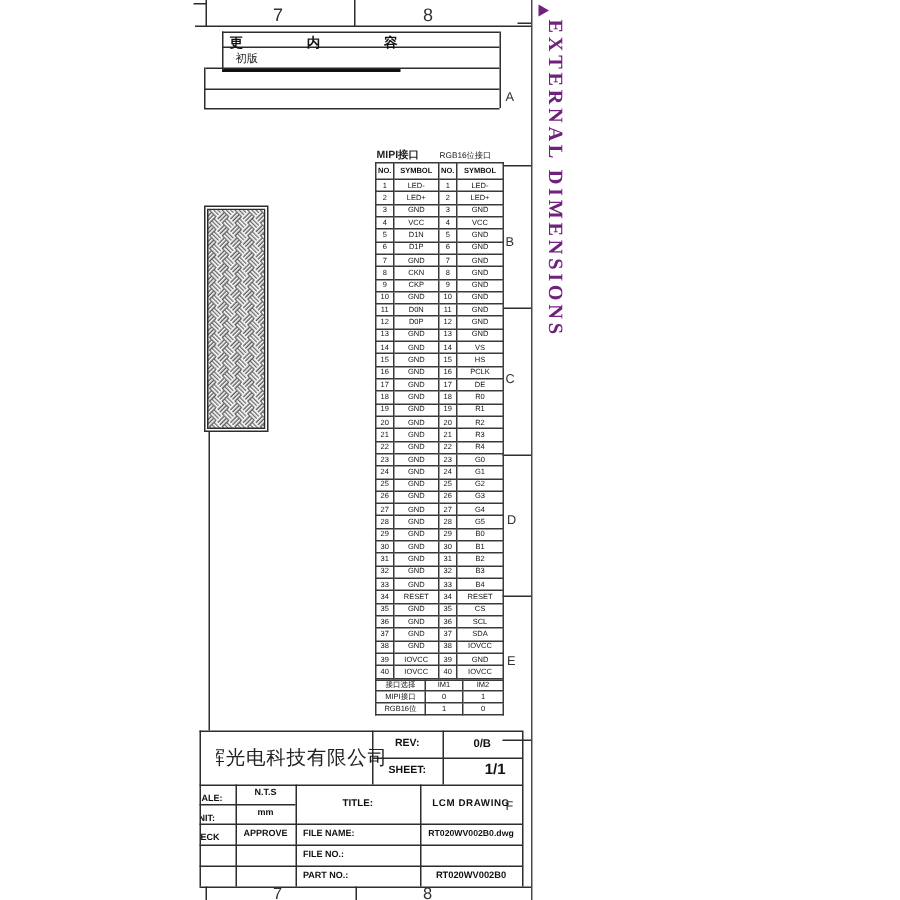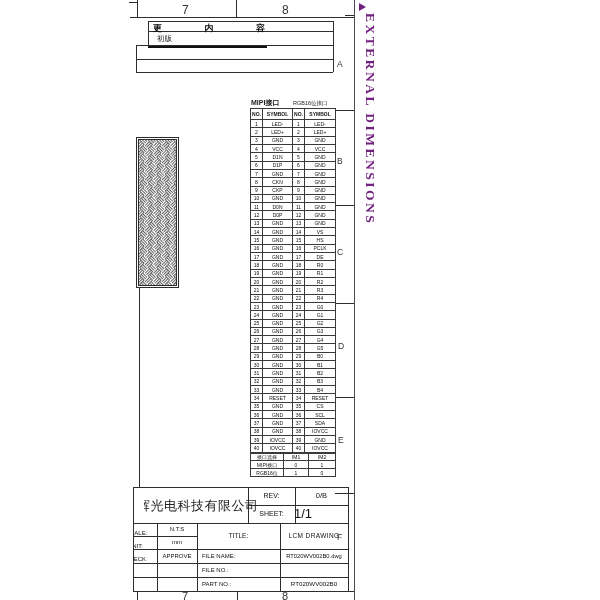--- a/index.html
+++ b/index.html
@@ -15,21 +15,21 @@
   #pin-table{position:absolute;left:250px;top:108px;width:85px;height:345px;border-collapse:collapse;table-layout:fixed}
   #pin-table th,#pin-table td{border:1px solid #3a3a3a;font-size:5px;line-height:6px;text-align:center;padding:0;overflow:hidden;white-space:nowrap;font-family:"Liberation Sans",sans-serif;color:#111}
   #pin-table th{font-weight:bold;height:11px}
   #pin-table col.c-no{width:12px}
   #pin-table col.c-sym1{width:30px}
   #pin-table col.c-sym2{width:31px}
   
   #im-table{position:absolute;left:250px;top:453px;width:85px;height:24px;border-collapse:collapse;table-layout:fixed}
   #im-table th,#im-table td{border:1px solid #3a3a3a;font-size:5px;line-height:6px;text-align:center;padding:0;overflow:hidden;white-space:nowrap;color:#111;font-weight:normal}
   #im-table col.c-a{width:33px}#im-table col.c-b{width:25px}#im-table col.c-c{width:27px}
-  .tb-label{font-weight:normal;color:#111}
+  .tb-label{font-weight:bold;color:#111}
   .clip{overflow:hidden;white-space:nowrap}
   .vert-title{writing-mode:vertical-rl;text-orientation:mixed;font-family:"Liberation Serif",serif;font-weight:bold;font-size:13.5px;letter-spacing:2.5px;color:#71207f}
 </style>
 </head>
 <body>
 
 <div class="hl" style="left:129px;top:2px;width:9px"></div>
 <div class="vl" style="left:137px;top:0;height:18px"></div>
 <div class="vl" style="left:236px;top:0;height:18px"></div>
 <div class="lbl gridnum" style="left:182px;top:4px">7</div>
@@ -383,21 +383,21 @@
 <div class="vl" style="left:157px;top:523px;height:68px"></div>
 <div class="vl" style="left:197px;top:523px;height:68px"></div>
 <div class="vl" style="left:280px;top:523px;height:68px"></div>
 
 <div class="abs clip" style="left:144px;top:489px;width:113px;height:32px;line-height:32px">
   <span style="margin-left:-7px;font-size:13px;letter-spacing:0.5px;color:#222;white-space:nowrap">辉光电科技有限公司</span>
 </div>
 <div class="abs tb-label" style="left:248px;top:487px;width:47px;height:18px;line-height:18px;text-align:center;font-size:7px">REV:</div>
 <div class="abs tb-label" style="left:295px;top:487px;width:53px;height:18px;line-height:18px;text-align:center;font-size:7.5px">0/B</div>
 <div class="abs tb-label" style="left:248px;top:505px;width:47px;height:18px;line-height:18px;text-align:center;font-size:7px">SHEET:</div>
-<div class="abs tb-label" style="left:294px;top:505px;width:53px;height:18px;line-height:18px;text-align:left;font-size:13px">1/1</div>
+<div class="abs tb-label" style="left:284px;top:505px;width:53px;height:18px;line-height:18px;text-align:right;font-size:10px">1/1</div>
 
 <div class="abs clip" style="left:134px;top:523px;width:23px;height:13px;line-height:13px">
   <span class="tb-label" style="position:static;margin-left:-8px;font-size:6px">SCALE:</span>
 </div>
 <div class="abs tb-label" style="left:157px;top:523px;width:40px;height:13px;line-height:13px;text-align:center;font-size:6px">N.T.S</div>
 <div class="abs clip" style="left:134px;top:536px;width:23px;height:13px;line-height:13px">
   <span class="tb-label" style="position:static;margin-left:-6px;font-size:6px">UNIT:</span>
 </div>
 <div class="abs tb-label" style="left:157px;top:536px;width:40px;height:13px;line-height:13px;text-align:center;font-size:6px">mm</div>
 <div class="abs clip" style="left:134px;top:549px;width:23px;height:14px;line-height:14px">

